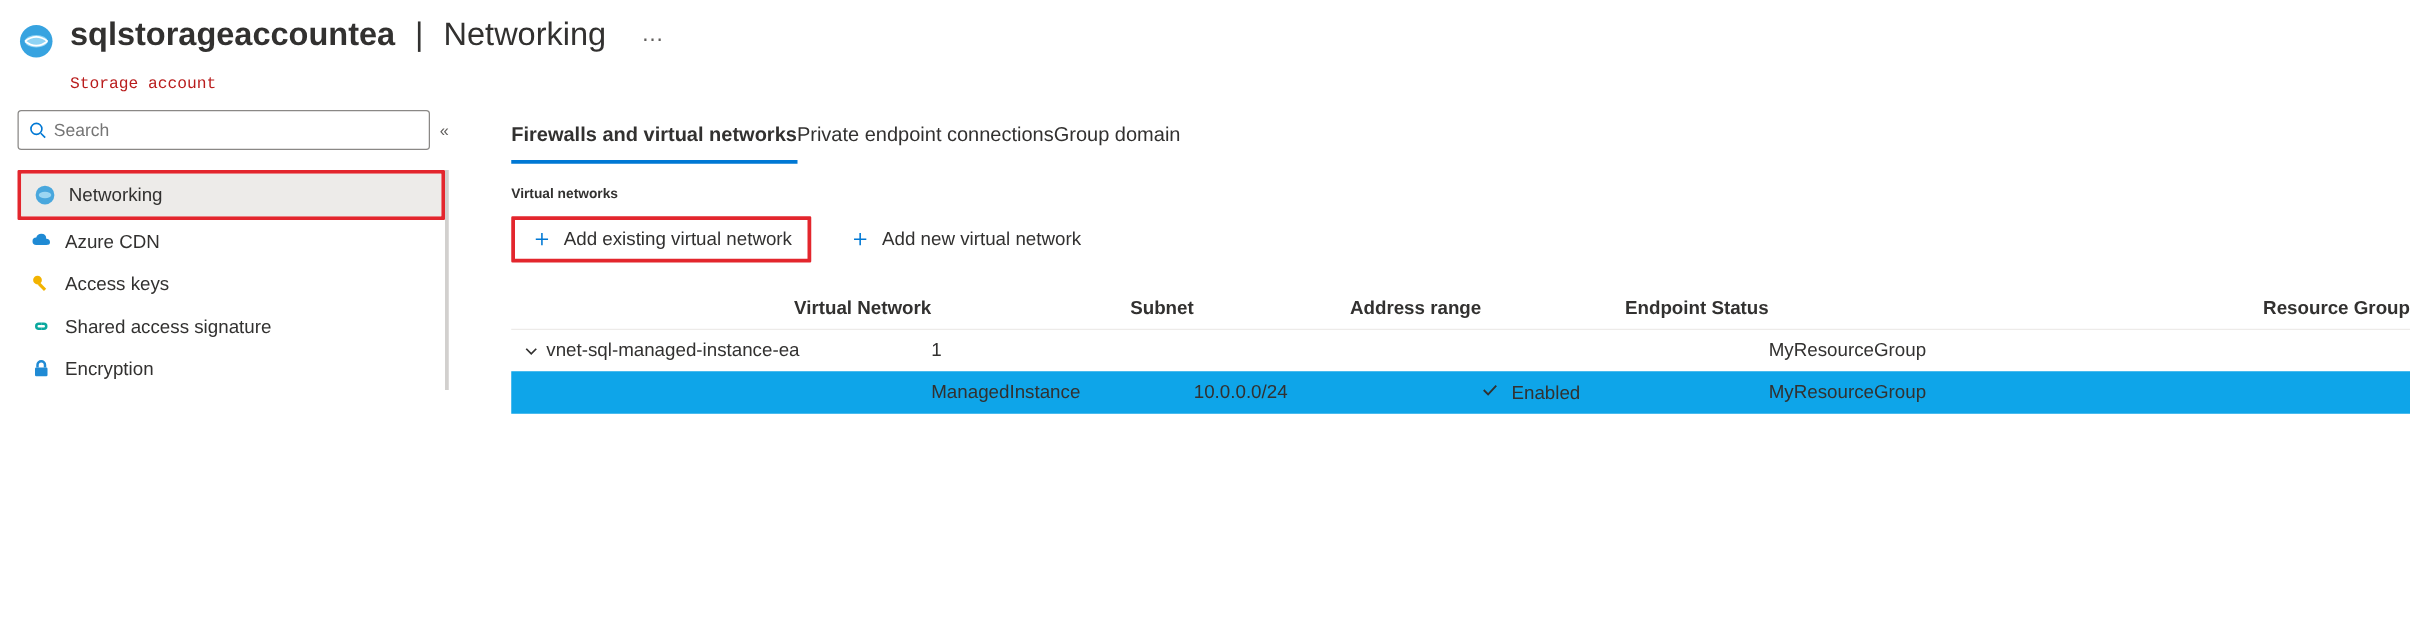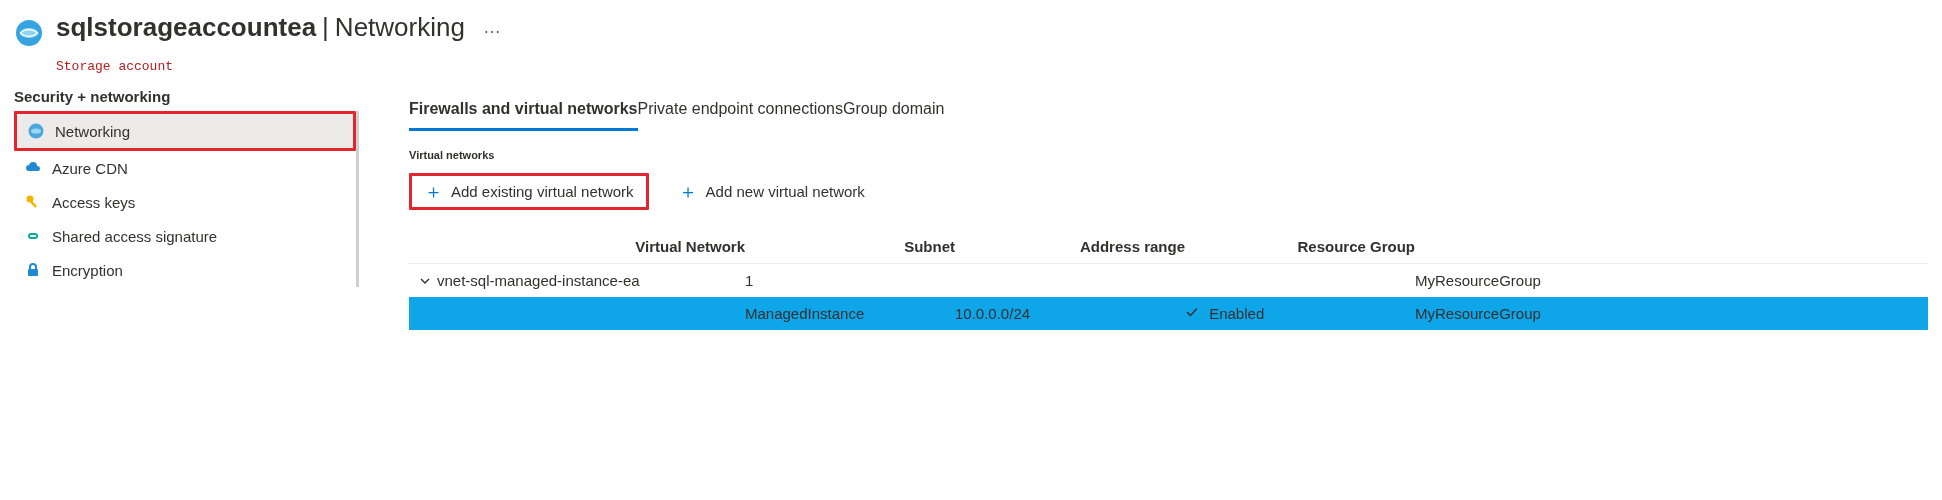--- a/index.html
+++ b/index.html
@@ -14,21 +14,21 @@
       display: flex;
       align-items: flex-start;
       gap: 12px;
       margin-bottom: 14px;
     }
     .hdr-icon {
       width: 30px; height: 30px; margin-top: 6px;
       display:flex; align-items:center; justify-content:center;
     }
     .hdr-text { display:flex; flex-direction:column; }
-    .hdr-title { font-size: 26px; font-weight: 400; display:flex; align-items:center; gap:6px;}
+    .hdr-title { font-size: 26px; font-weight: 400; display:flex; align-items:center; gap:16px;}
     .hdr-title .bold { font-weight:600; }
     .hdr-sub { font-size:13px; color:#b91c1c; margin-top:16px;font-family:Liberation Mono, monospace; }
     .more-icon { font-size:18px; color:#605e5c; margin-left:12px; letter-spacing:2px; }
     .content { display:flex; gap:0; }
     .sidebar { width:345px; flex:0 0 345px; }
     .search-row { display:flex; align-items:center; gap:8px; margin-bottom:16px; }
     .searchbox {
       flex:1; border:1px solid #8a8886; border-radius:3px;
       display:flex; align-items:center; padding:4px 8px; height:32px;
     }
@@ -85,22 +85,33 @@
       <span>|</span>
       <span>Networking</span>
       <span class="more-icon">…</span>
     </div>
     <div class="hdr-sub">Storage account</div>
   </div>
 </div>
 
 <div class="content">
   <div class="sidebar">
-
-    <div class="section-h">Security + networking</div>
+    <div class="search-row">
+      <div class="searchbox">
+        <span class="search-icon">
+          <svg width="14" height="14" viewBox="0 0 16 16">
+              <circle cx="7" cy="7" r="5" stroke="#0078d4" stroke-width="1.5" fill="none"></circle>
+              <line x1="11" y1="11" x2="15" y2="15" stroke="#0078d4" stroke-width="1.5"></line>
+            </svg>
+        </span>
+        <input type="text" placeholder="Search" style="">
+      </div>
+      <span class="collapse-icon">«</span>
+    </div>
+
 
     <div class="nav-list">
       <div class="nav-box highlight-red">
         <div class="nav-item selected">
           <span class="ic">
             <svg width="18" height="18" viewBox="0 0 18 18">
                 <circle cx="9" cy="9" r="7.5" fill="#49a7dd"></circle>
                 <ellipse cx="9" cy="9" rx="5" ry="2.6" fill="#9cd6f2"></ellipse>
               </svg>
           </span>
@@ -163,20 +174,21 @@
         <span class="plus-icon">＋</span>
         <span>Add new virtual network</span>
       </div>
     </div>
 
     <div class="table">
       <div class="thead">
         <div>Virtual Network</div>
         <div>Subnet</div>
         <div>Address range</div>
+        <div>Endpoint Status</div>
         <div>Resource Group</div>
       </div>
 
       <div class="trow">
         <div class="vnet-cell">
           <span class="chev">
             <svg width="12" height="12" viewBox="0 0 12 12">
                 <path d="M2 4 L6 8 L10 4" stroke="#323130" stroke-width="1.4" fill="none"></path>
               </svg>
           </span>

